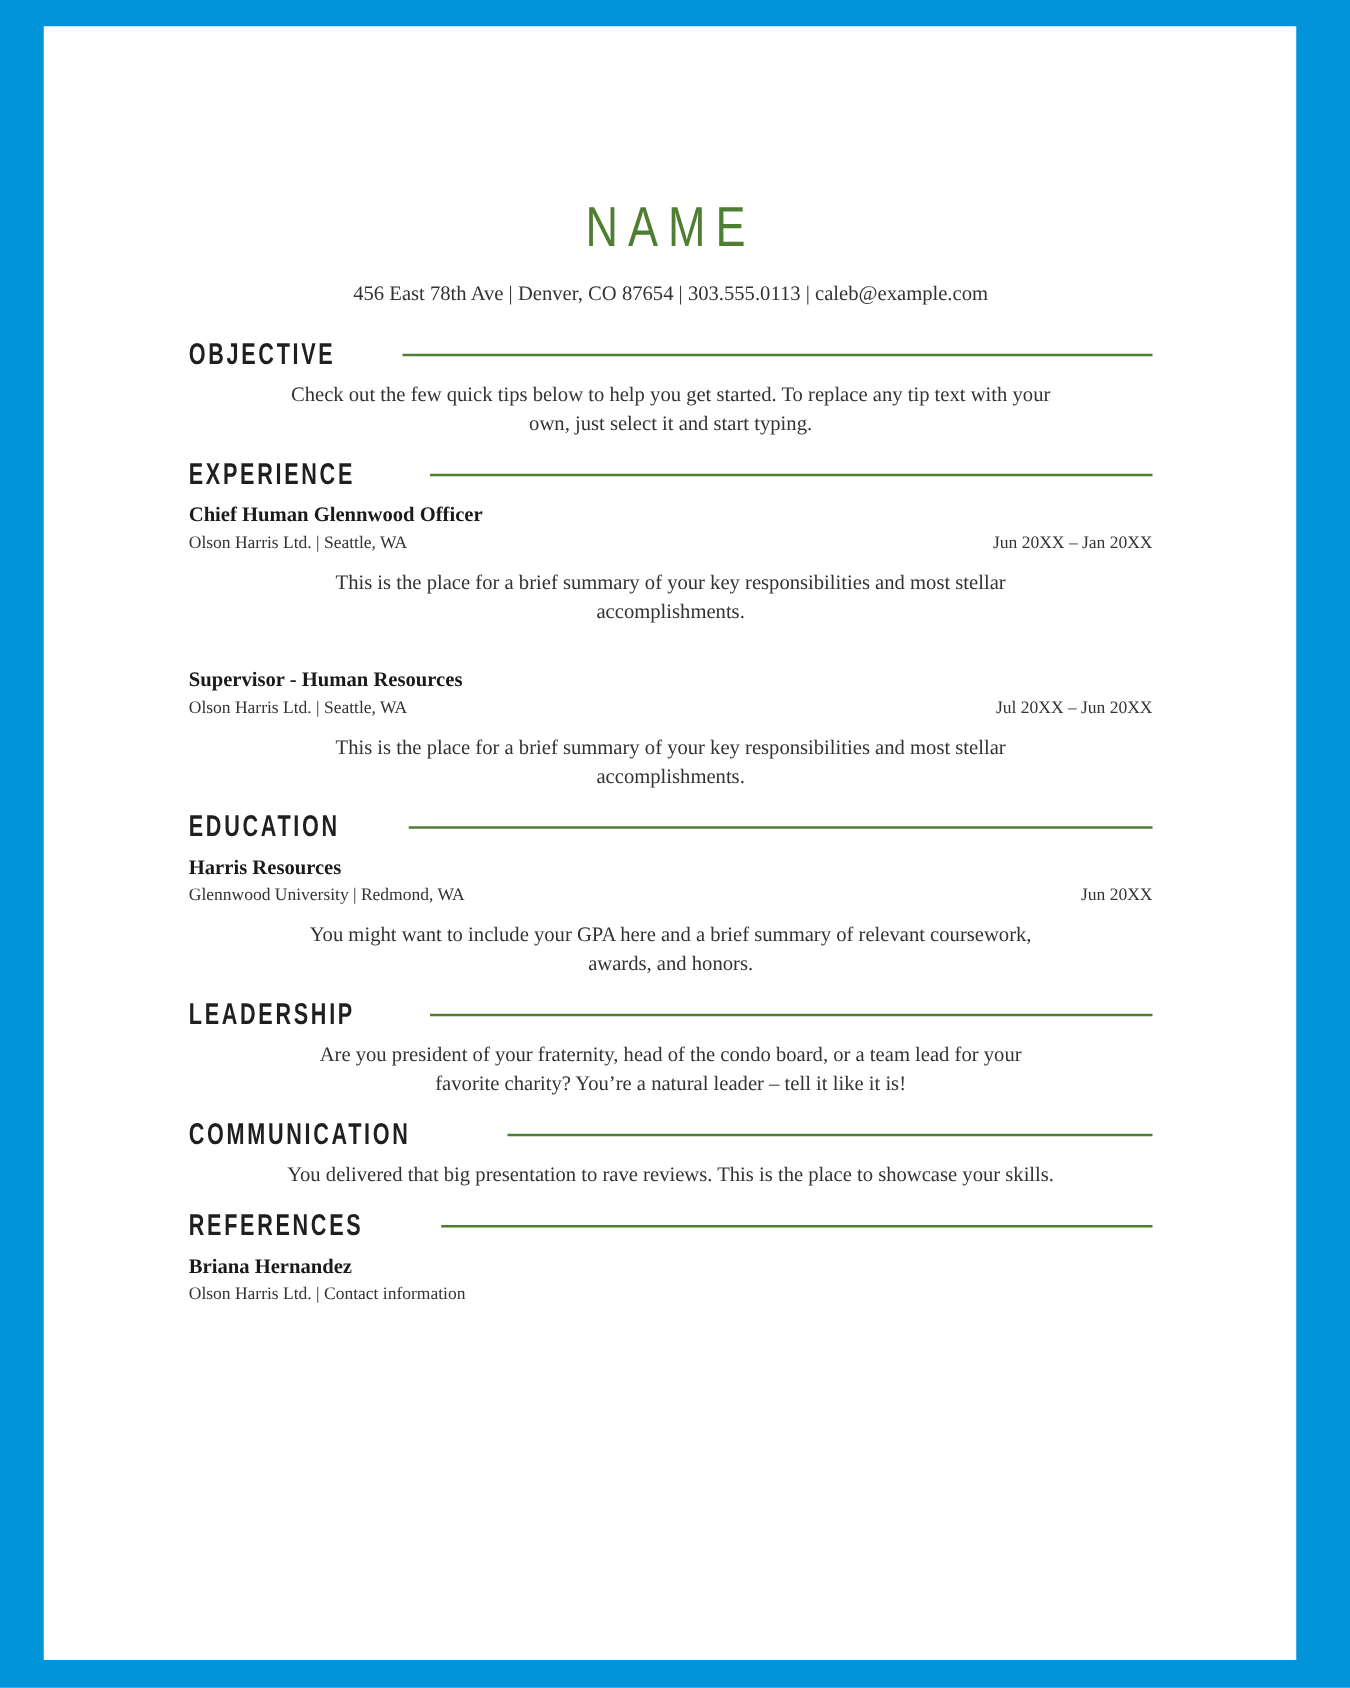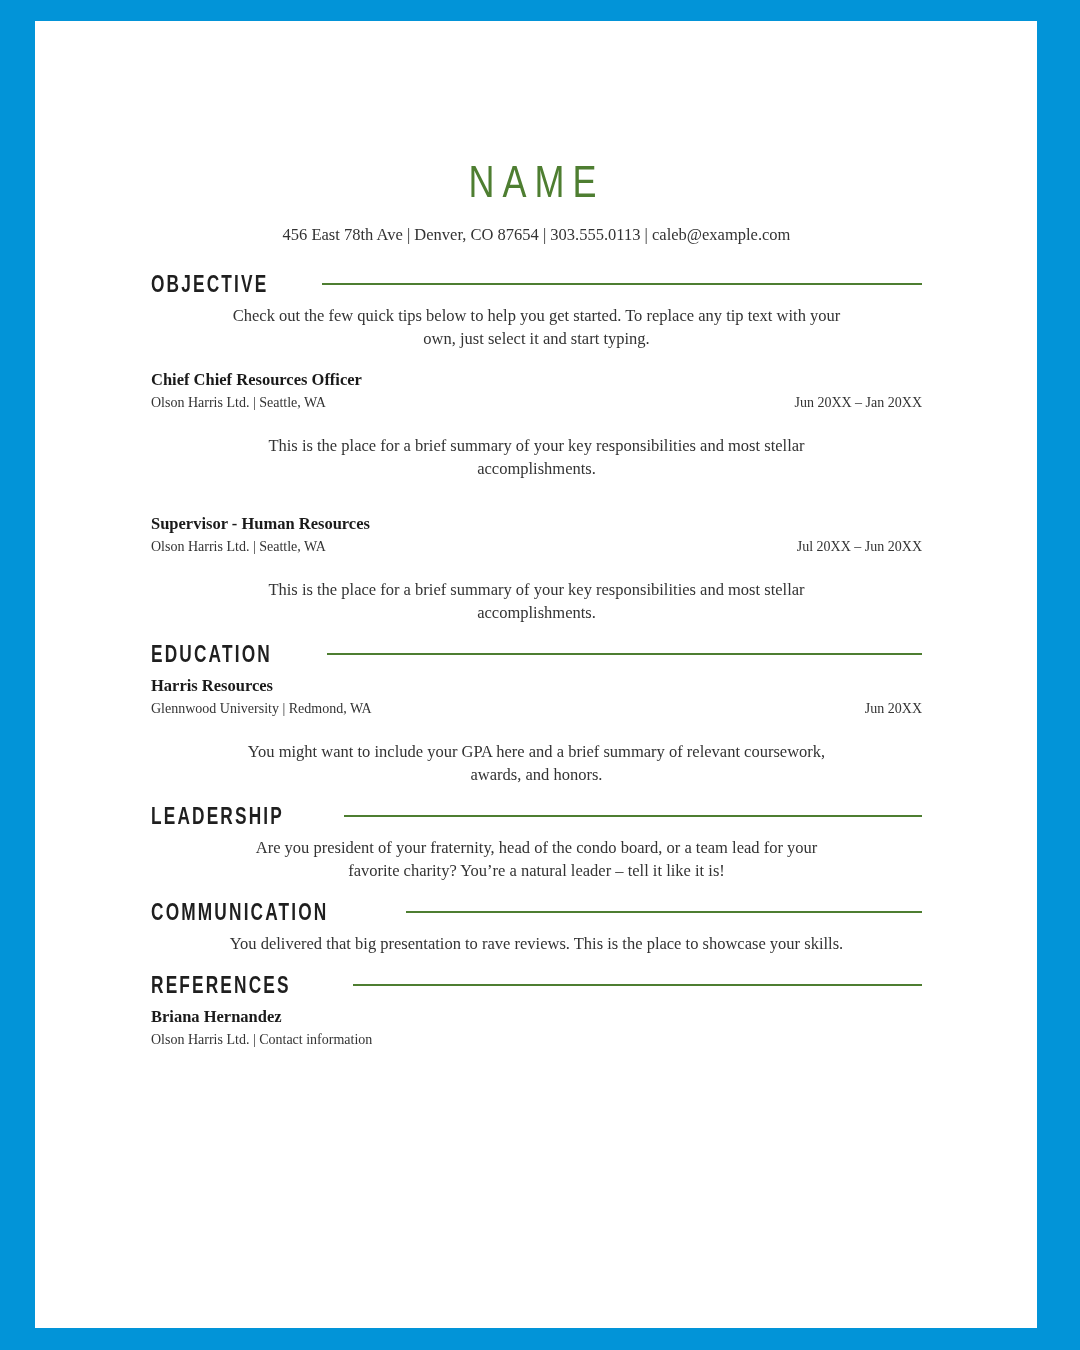--- a/index.html
+++ b/index.html
@@ -88,44 +88,48 @@
   }
   .entry-row {
     display: flex;
     justify-content: space-between;
     align-items: baseline;
     font-size: 14px;
     line-height: 23px;
     color: #333333;
   }
   .entry-dates { text-align: right; white-space: nowrap; }
-  .entry-summary { margin-top: 20px; }
+  .entry-summary { margin-top: 8px; }
 </style>
 </head>
 <body>
 
 <div class="frame">
   <div class="page">
 
     <div class="name">NAME</div>
     <div class="contact">456 East 78th Ave | Denver, CO 87654 | 303.555.0113 | caleb@example.com</div>
 
     <div class="section first">
       <div class="section-header">
         <span class="section-title">OBJECTIVE</span>
         <span class="section-rule"></span>
       </div>
       <p class="para">Check out the few quick tips below to help you get started. To replace any tip text with your
 own, just select it and start typing.</p>
     </div>
 
     <div class="section">
+      <div class="section-header">
+        <span class="section-title">EXPERIENCE</span>
+        <span class="section-rule"></span>
+      </div>
 
       <div class="entry">
-        <div class="entry-role">Chief Chief Resources Officer</div>
+        <div class="entry-role">Chief Human Glennwood Officer</div>
         <div class="entry-row">
           <span>Olson Harris Ltd. | Seattle, WA</span>
           <span class="entry-dates">Jun 20XX – Jan 20XX</span>
         </div>
         <p class="para entry-summary">This is the place for a brief summary of your key responsibilities and most stellar
 accomplishments.</p>
       </div>
 
       <div class="entry">
         <div class="entry-role">Supervisor - Human Resources</div>

